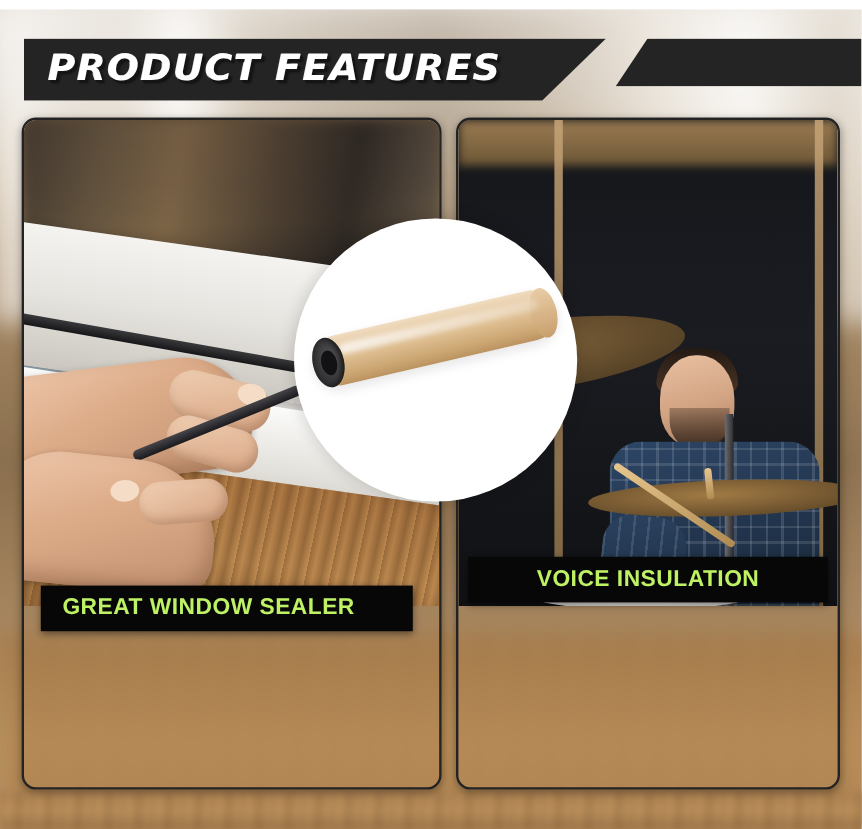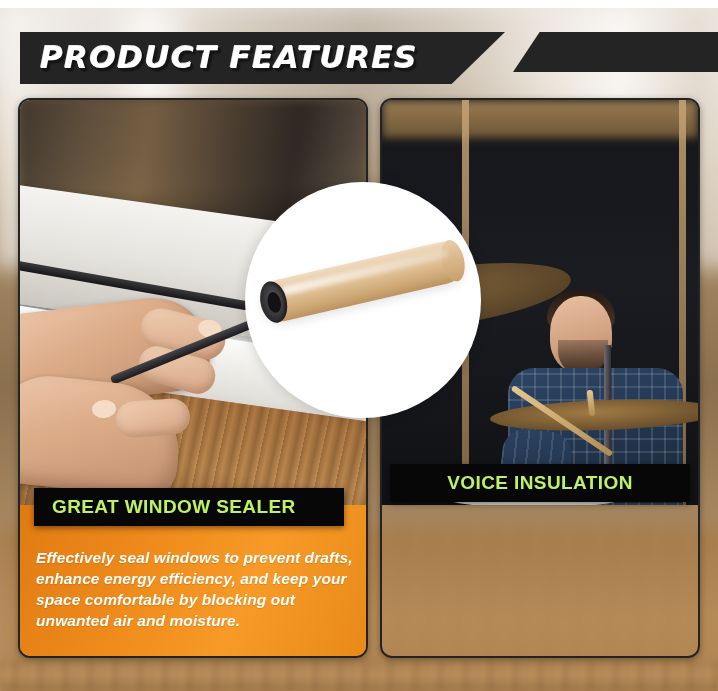--- a/index.html
+++ b/index.html
@@ -527,23 +527,20 @@
       <div class="ph-left-frame2"></div>
       <div class="ph-left-wood"></div>
       <div class="hand hand-1"></div>
       <div class="finger finger-1"></div>
       <div class="finger finger-2"></div>
       <div class="nail nail-1"></div>
       <div class="ph-left-seal2"></div>
       <div class="hand hand-2"></div>
       <div class="finger finger-3"></div>
       <div class="nail nail-2"></div>
-    </div>
-    <div class="orange-panel">
-      <div class="body-text">Effectively seal windows to prevent drafts, enhance energy efficiency, and keep your space comfortable by blocking out unwanted air and moisture.</div>
     </div>
   </div>
 
   <div class="card card-right">
     <div class="photo">
       <div class="ph-right-bg"></div>
       <div class="ph-right-topwood"></div>
       <div class="panel-strip panel-strip-a"></div>
       <div class="panel-strip panel-strip-b"></div>
       <div class="cymbal cymbal-top"></div>

